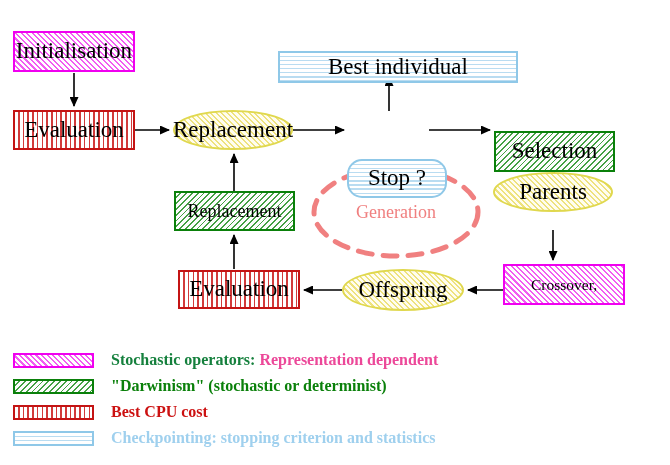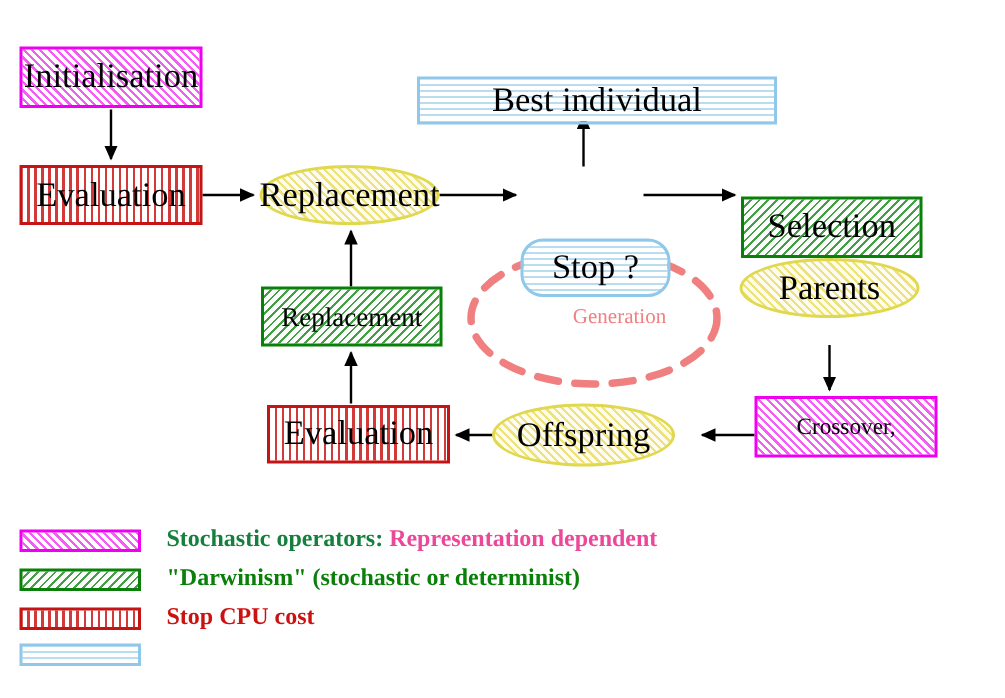--- a/index.html
+++ b/index.html
@@ -33,23 +33,22 @@
     background:repeating-linear-gradient(to bottom,#ffffff 0px,#ffffff 2.8px,#b9dcf1 2.8px,#b9dcf1 4.1px);
   }
   
   .hatch-yellow{
     border:2px solid #e0d84e;
     background:repeating-linear-gradient(45deg,#fffdf0 0px,#fffdf0 2.4px,#eee27e 2.4px,#eee27e 3.9px);
   }
   .ellipse{border-radius:50%;}
   #svg-overlay{position:absolute;left:0;top:0;pointer-events:none;}
   .generation-label{
-    position:absolute;color:#f08080;font-size:14px;white-space:nowrap;
+    position:absolute;color:#f08080;font-size:18px;white-space:nowrap;
     transform:translate(-50%,-50%);
-    margin-left:17px;
   }
   .legend-row{position:absolute;display:flex;align-items:center;}
   .legend-swatch{width:81px;height:15px;box-sizing:border-box;flex:0 0 auto;}
   .legend-swatch.hatch-magenta,.legend-swatch.hatch-green,
   .legend-swatch.lines-red,.legend-swatch.lines-cyan{border-width:2px;}
   .legend-text{
     margin-left:17px;font-size:16px;font-weight:bold;white-space:nowrap;
     font-family:"Liberation Serif","DejaVu Serif",serif;
   }
   .t-magenta{color:#15803d;}
@@ -98,41 +97,42 @@
   <div class="node hatch-green" style="left:494px;top:110px;width:121px;height:41px;margin-top:21px;">Selection</div>
 
   <div class="node hatch-green small-label" style="left:174px;top:191px;width:121px;height:40px;">Replacement</div>
 
   <div class="generation-label" style="left:396px;top:212px;">Generation</div>
 
   <div class="node hatch-yellow ellipse" style="left:493px;top:172px;width:120px;height:40px;font-family:Liberation Serif, serif;">Parents</div>
 
   <div class="node lines-red" style="left:178px;top:270px;width:122px;height:39px;">Evaluation</div>
 
-  <div class="node hatch-yellow ellipse" style="left:328px;top:269px;width:122px;height:42px;">Offspring</div>
+  <div class="node hatch-yellow ellipse" style="left:342px;top:269px;width:122px;height:42px;">Offspring</div>
 
   <div class="node hatch-magenta two-line" style="left:503px;top:264px;width:122px;height:41px;">
     <span>Crossover,</span>
   </div>
 
   <div class="legend-row" style="left:13px;top:351px;">
     <div class="legend-swatch hatch-magenta"></div>
     <div class="legend-text">
       <span class="t-magenta">Stochastic operators:</span>
       <span class="t-yellow">Representation dependent</span>
     </div>
   </div>
 
   <div class="legend-row" style="left:13px;top:377px;">
     <div class="legend-swatch hatch-green"></div>
     <div class="legend-text t-green">"Darwinism" (stochastic or determinist)</div>
   </div>
 
   <div class="legend-row" style="left:13px;top:403px;">
     <div class="legend-swatch lines-red"></div>
-    <div class="legend-text t-red">Stop CPU cost</div>
+    <div class="legend-text t-red">Best CPU cost</div>
   </div>
 
   <div class="legend-row" style="left:13px;top:429px;">
     <div class="legend-swatch lines-cyan"></div>
+    <div class="legend-text t-cyan">Checkpointing: stopping criterion and statistics</div>
   </div>
 
 </div>
 
 </body></html>

